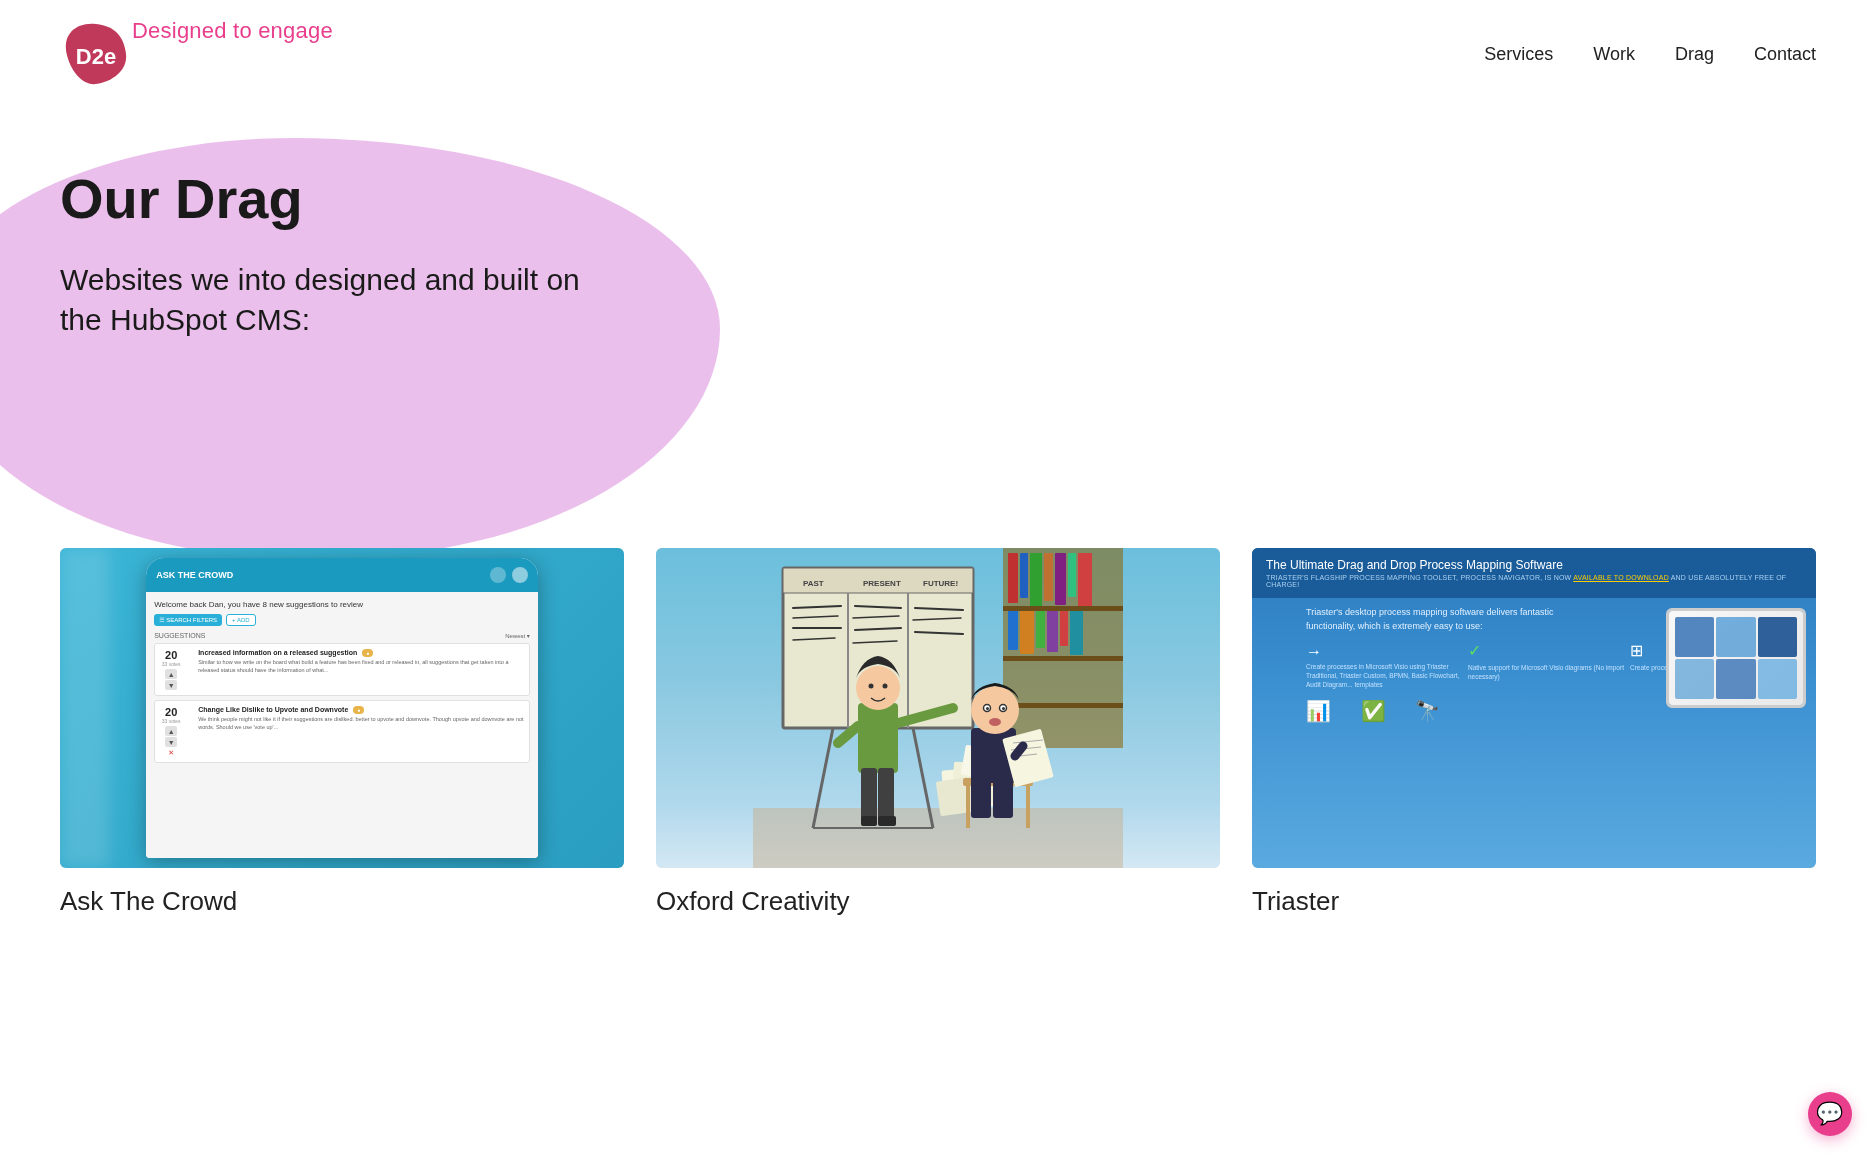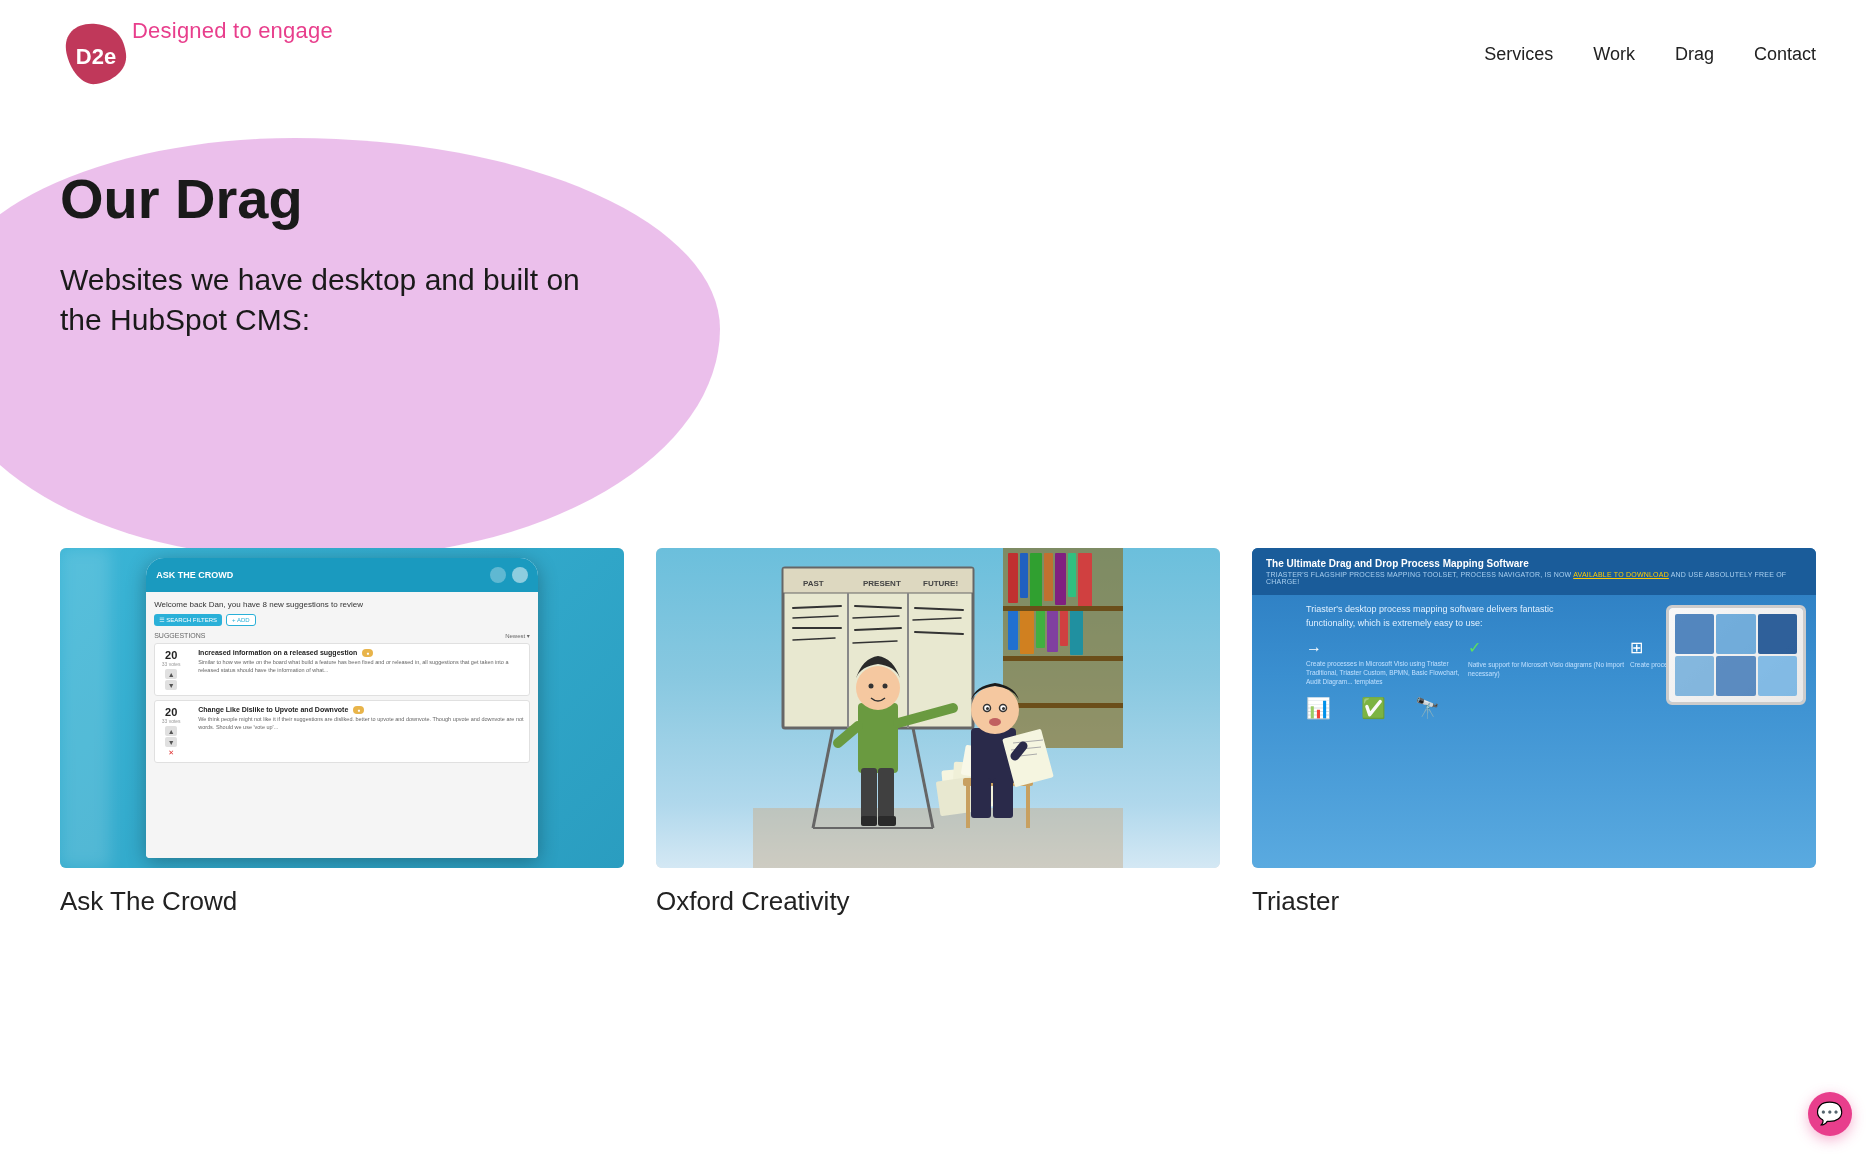--- a/index.html
+++ b/index.html
@@ -252,21 +252,21 @@
       background: linear-gradient(180deg, #2a7abf 0%, #3a8fd0 40%, #5aaae0 100%);
       display: flex;
       flex-direction: column;
       overflow: hidden;
     }
     .triaster-header {
       background: #1a5c9a;
       padding: 10px 14px;
       color: #fff;
     }
-    .triaster-title { font-size: 10px; font-weight: 700; color: #fff; }
+    .triaster-title { font-size: 12px; font-weight: 400; color: #fff; }
     .triaster-subtitle { font-size: 7px; color: #aad0f0; margin-top: 2px; text-transform: uppercase; letter-spacing: 0.03em; }
     .triaster-subtitle span { color: #ffcc00; text-decoration: underline; }
     .triaster-body {
       flex: 1;
       padding: 8px 30px;
       position: relative;
       margin-left: 24px;
     }
     .triaster-tablet {
       position: absolute;
@@ -372,21 +372,21 @@
     <a href="#">Work</a>
     <a href="#">Drag</a>
     <a href="#">Contact</a>
   </nav>
 </header>
 
 <section class="hero">
   <div class="blob-bg"></div>
   <div class="hero-content">
     <h1>Our Drag</h1>
-    <p class="hero-subtitle">Websites we have desktop and built on the HubSpot CMS:</p>
+    <p class="hero-subtitle">Websites we into designed and built on the HubSpot CMS:</p>
   </div>
 </section>
 
 <section class="work-section">
   <div class="work-grid">
 
     <div class="work-card">
       <div class="work-card-image">
         <div class="mock-atc">
 

